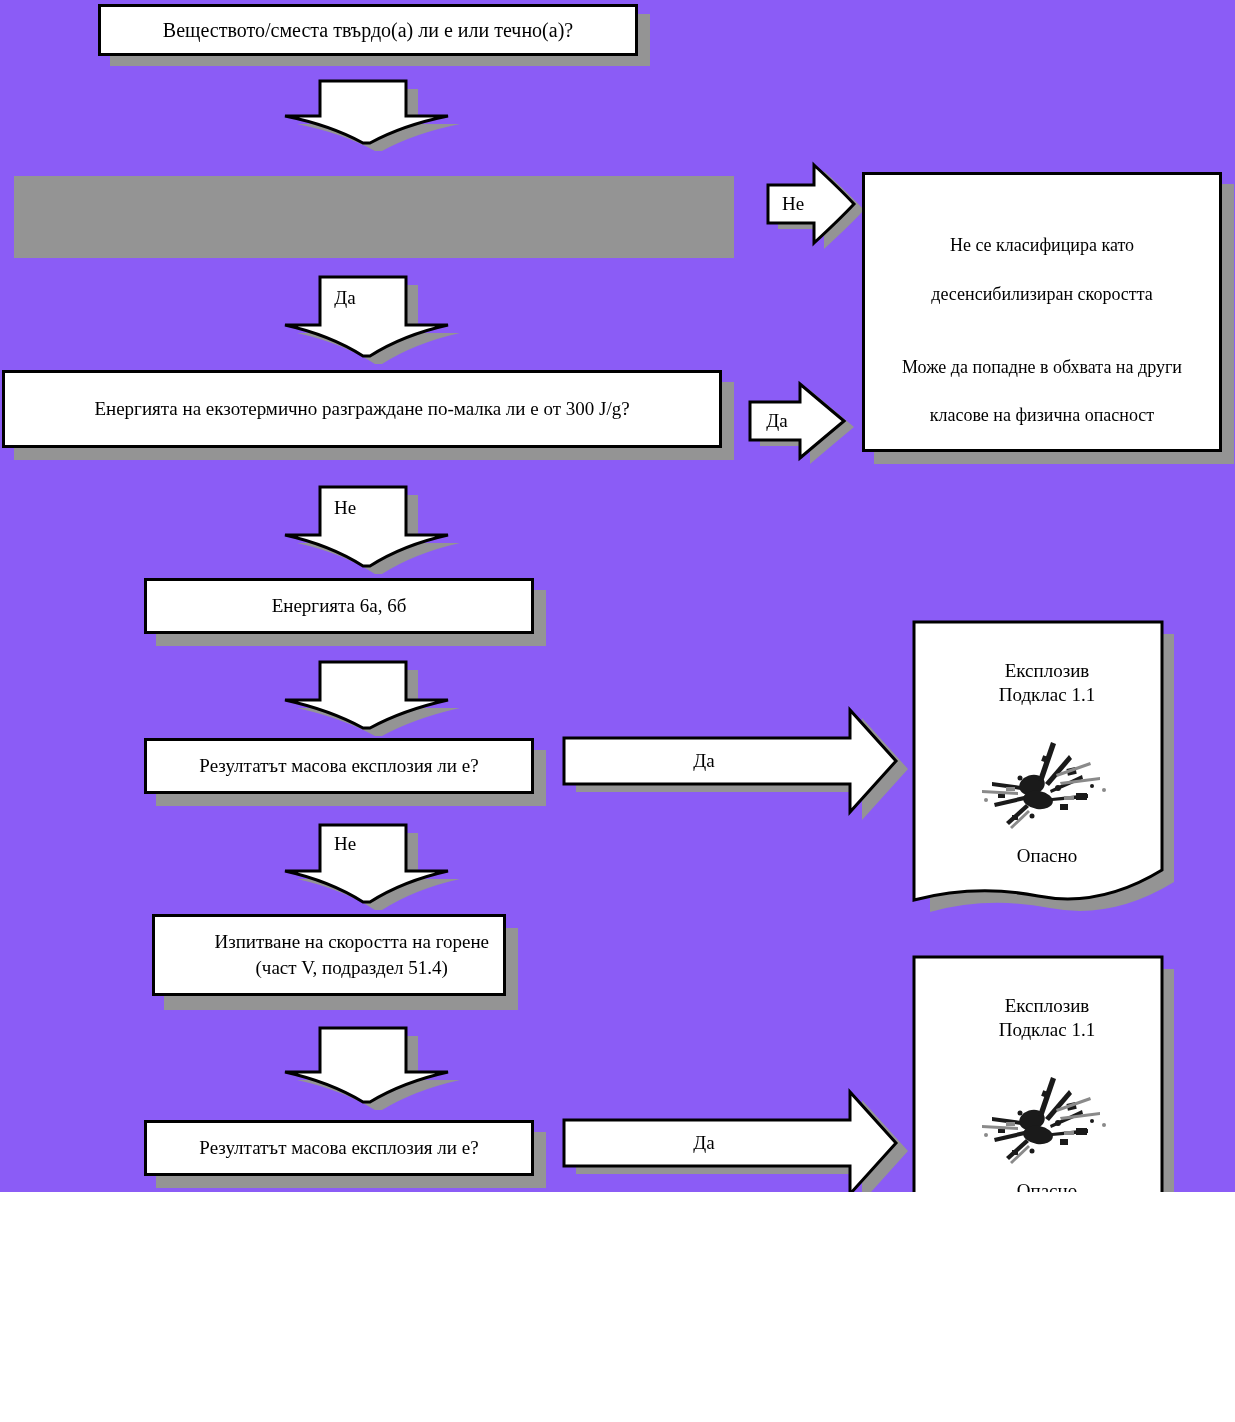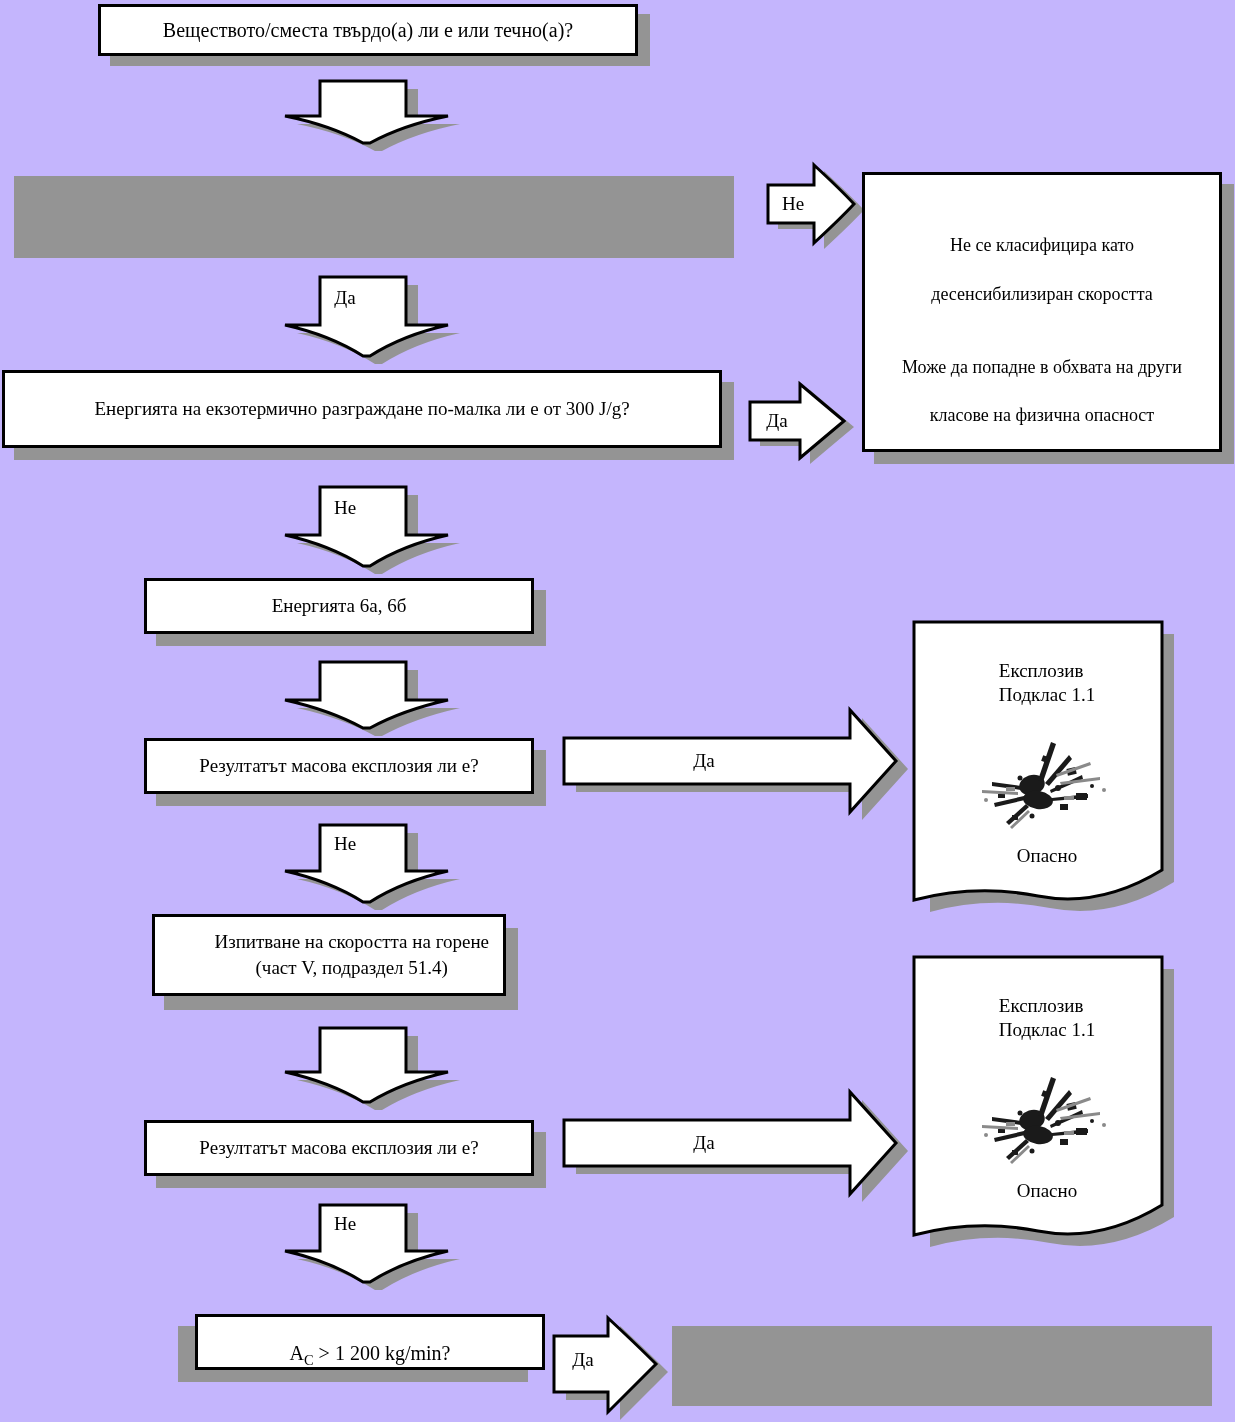--- a/index.html
+++ b/index.html
@@ -3,22 +3,22 @@
 <meta charset="utf-8">
 <style>
   html, body {
     margin: 0;
     padding: 0;
     background: #ffffff;
   }
   #canvas {
     position: relative;
     width: 1235px;
-    height: 1422px;
-    background: #c4b5fd;
+    height: 1192px;
+    background: #8b5cf6;
     font-family: "Liberation Serif", "DejaVu Serif", serif;
     color: #000000;
     overflow: hidden;
   }
   
   .box {
     position: absolute;
     box-sizing: border-box;
     background: #ffffff;
     border: 3px solid #000000;
@@ -75,20 +75,21 @@
     position: absolute;
     z-index: 3;
   }
   .docbox svg { display: block; overflow: visible; }
   .docbox .doc-content {
     position: absolute;
     inset: 0;
     display: flex;
     flex-direction: column;
     align-items: center;
+    text-align: center;
     z-index: 4;
     pointer-events: none;
   }
   .doc-title { line-height: 1.3; white-space: pre-line; }
   .doc-signal { line-height: 1.3; }
   .pictogram { display: block; }
   .pictogram svg { display: block; }
 </style>
 </head>
 <body>

